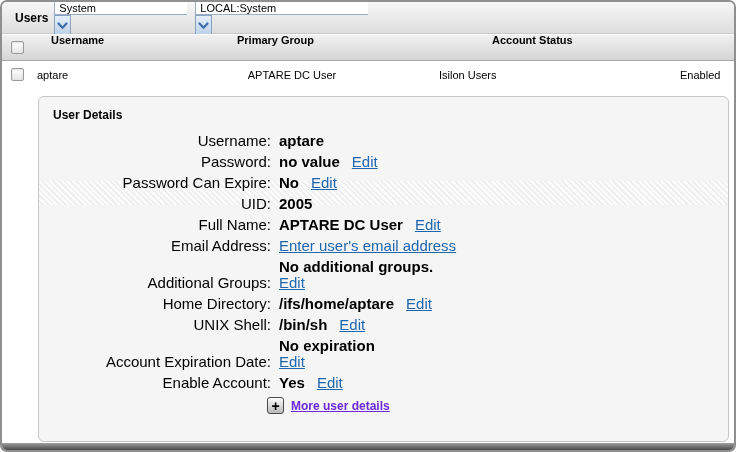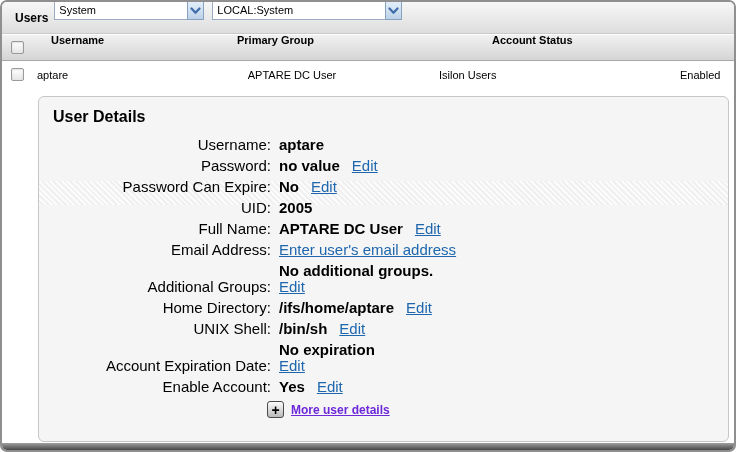--- a/index.html
+++ b/index.html
@@ -15,21 +15,21 @@
 
   
   .toolbar {
     height:32px; flex:none;
     display:flex; align-items:center;
     padding-left:13px;
     background:linear-gradient(180deg,#f7f7f7,#dddddd);
     border-bottom:1px solid #c9c9c9;
   }
   .toolbar-label { font-size:12px; font-weight:bold; margin-right:6px; }
-  .combo { display:flex; align-items:stretch; height:35px; margin-right:8px; }
+  .combo { display:flex; align-items:stretch; height:35px; margin-right:8px;flex-direction:column; }
   .combo input {
     height:20px; border:1px solid #9aabc4; border-right:none;
     font-family:"Liberation Sans", sans-serif; font-size:11px;
     padding:0 4px; color:#000; background:#fff; outline:none;
   }
   .combo .trigger {
     width:17px; height:20px; border:1px solid #87a3c0;
     background:linear-gradient(180deg,#e6f0fa,#bcd2e8);
     display:flex; align-items:center; justify-content:center; cursor:pointer;
   }
@@ -68,21 +68,21 @@
     min-height:346px;
     background:#f5f5f6; border:1px solid #c6c6c6; border-radius:6px;
     padding:9px 14px 6px 14px;
     overflow:hidden;
   }
   .texture-band {
     position:absolute; left:0; right:0; top:84px; height:24px;
     background:repeating-linear-gradient(45deg, rgba(255,255,255,0.65) 0 2px, rgba(230,230,232,0.35) 2px 4px);
     pointer-events:none;
   }
-  .details-title { font-size:16px; font-weight:bold; margin:2px 0 8px 0; position:relative; }
+  .details-title { font-size:12px; font-weight:bold; margin:2px 0 8px 0; position:relative; }
   .f-row { display:flex; font-size:15px; line-height:15px; padding:3px 0; position:relative;align-items:flex-end; }
   .f-label { width:218px; text-align:right; margin-right:8px; flex:none; }
   .f-valwrap { flex:1; }
   .f-value { font-weight:bold; }
   .f-value-link { font-weight:normal; color:#1e66ad; text-decoration:underline; cursor:pointer; }
   .edit-link { color:#1e66ad; text-decoration:underline; margin-left:12px; cursor:pointer; }
   .edit-line { margin-top:1px; }
   .edit-line .edit-link { margin-left:0; }
 
   .more-row { display:flex; align-items:center; margin:4px 0 0 214px; position:relative; }

